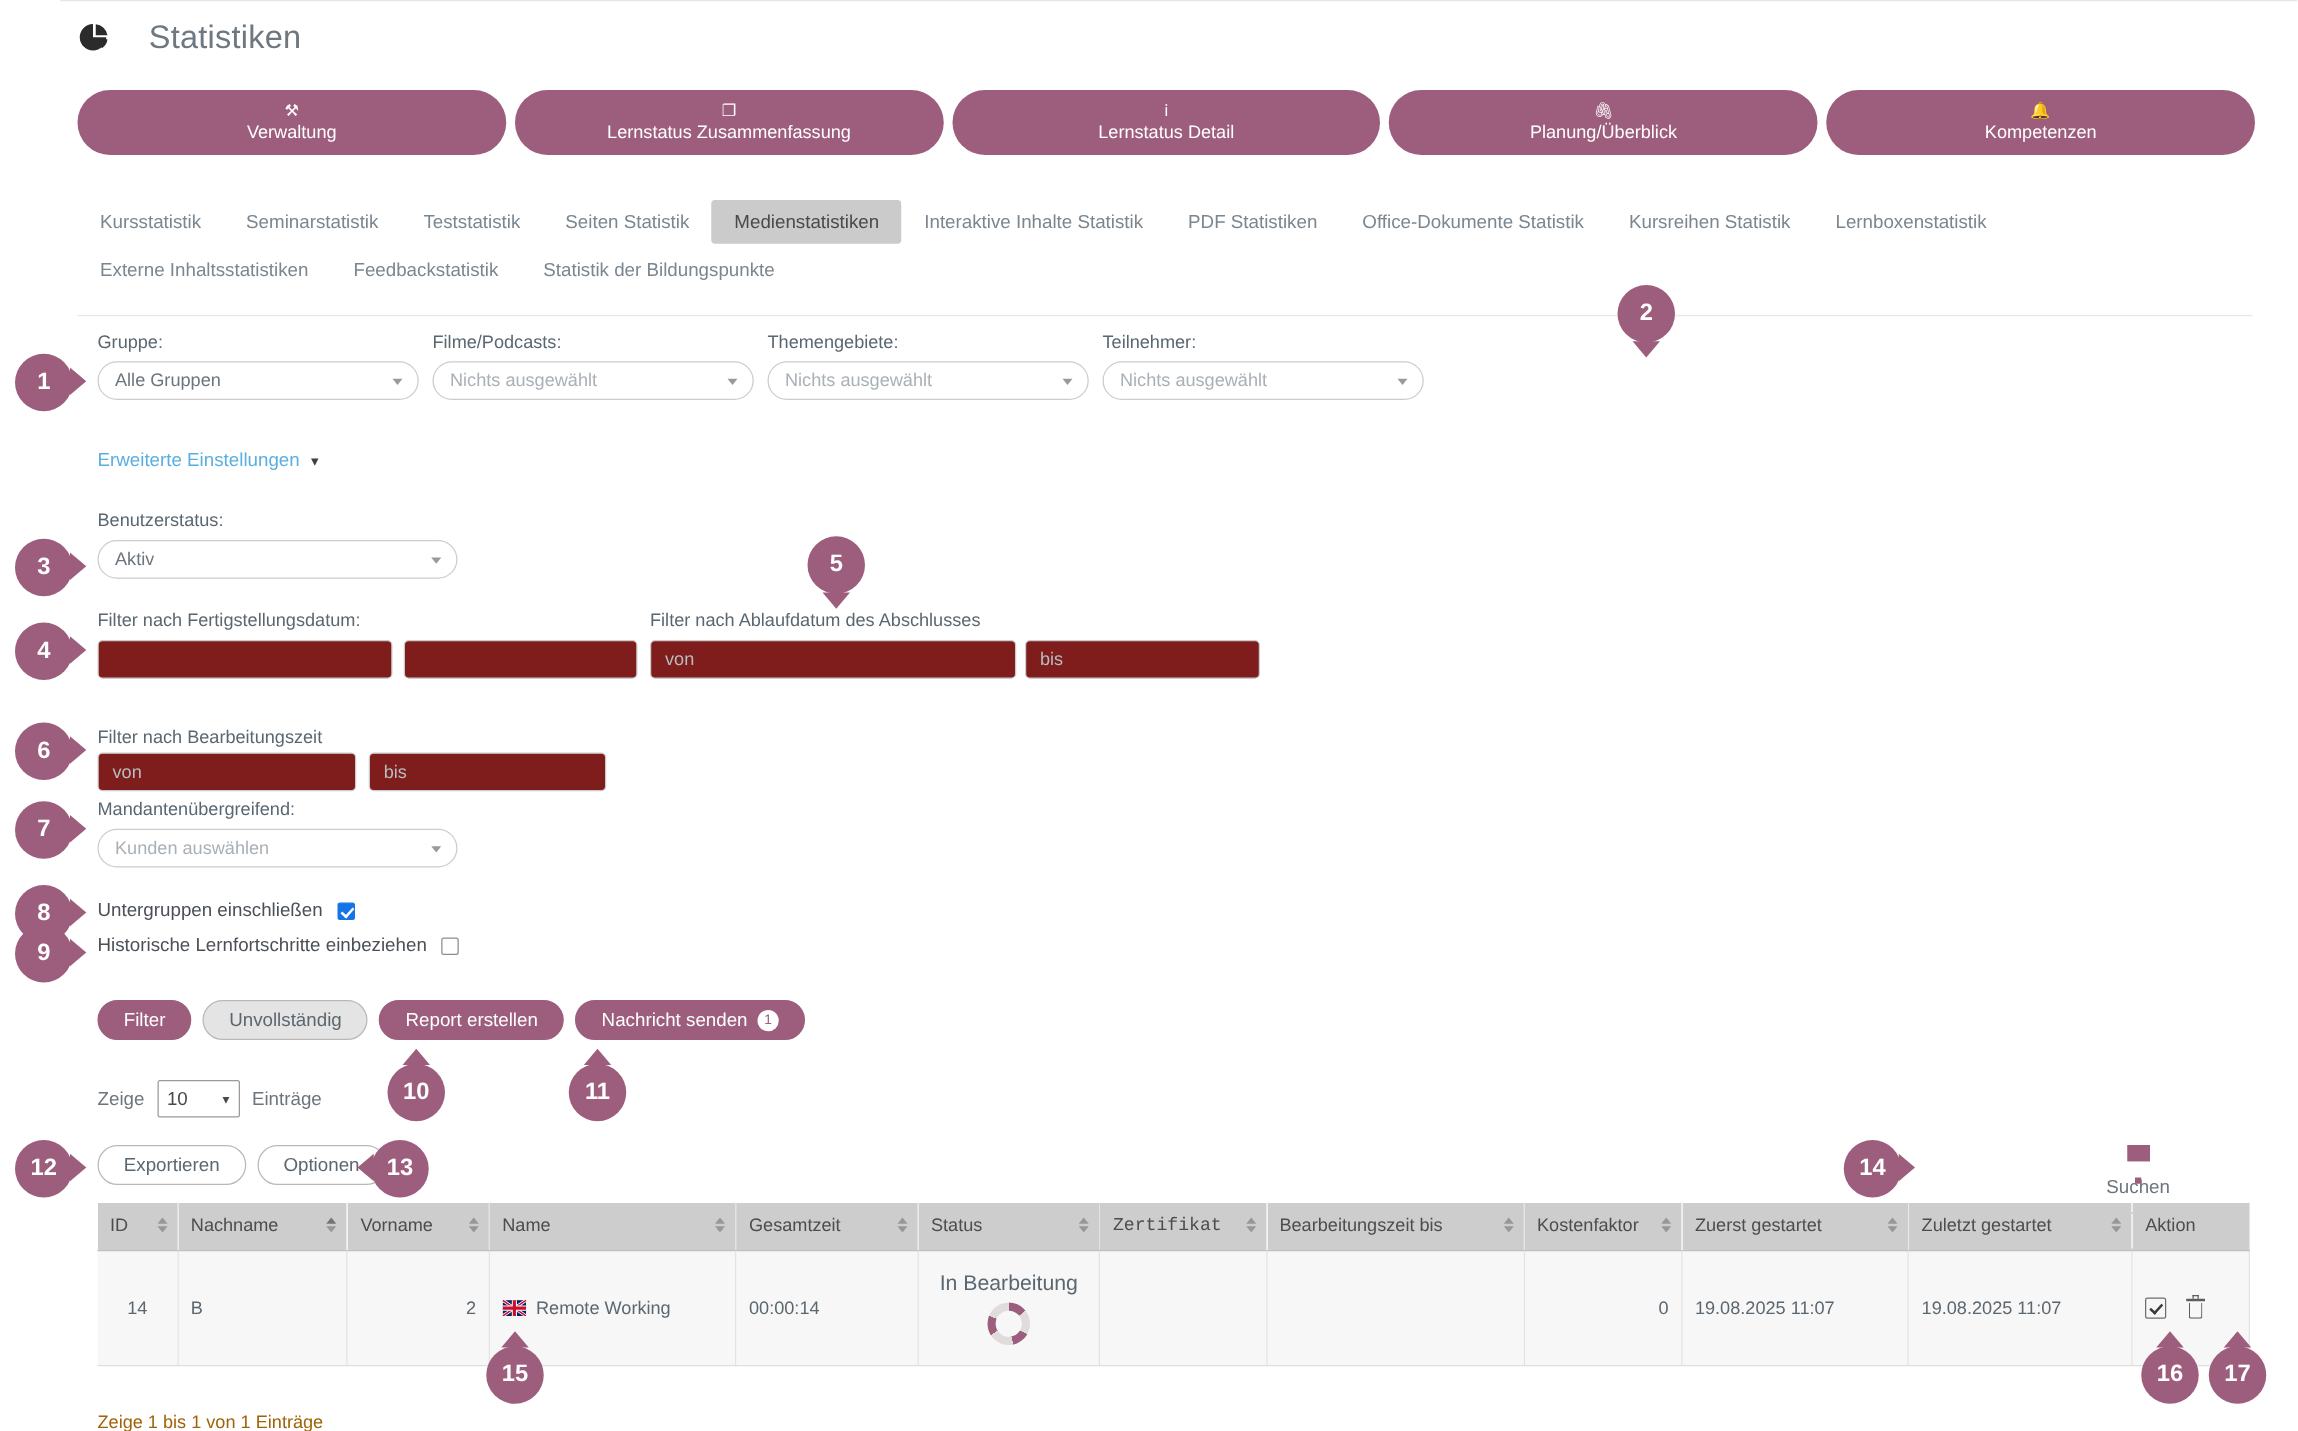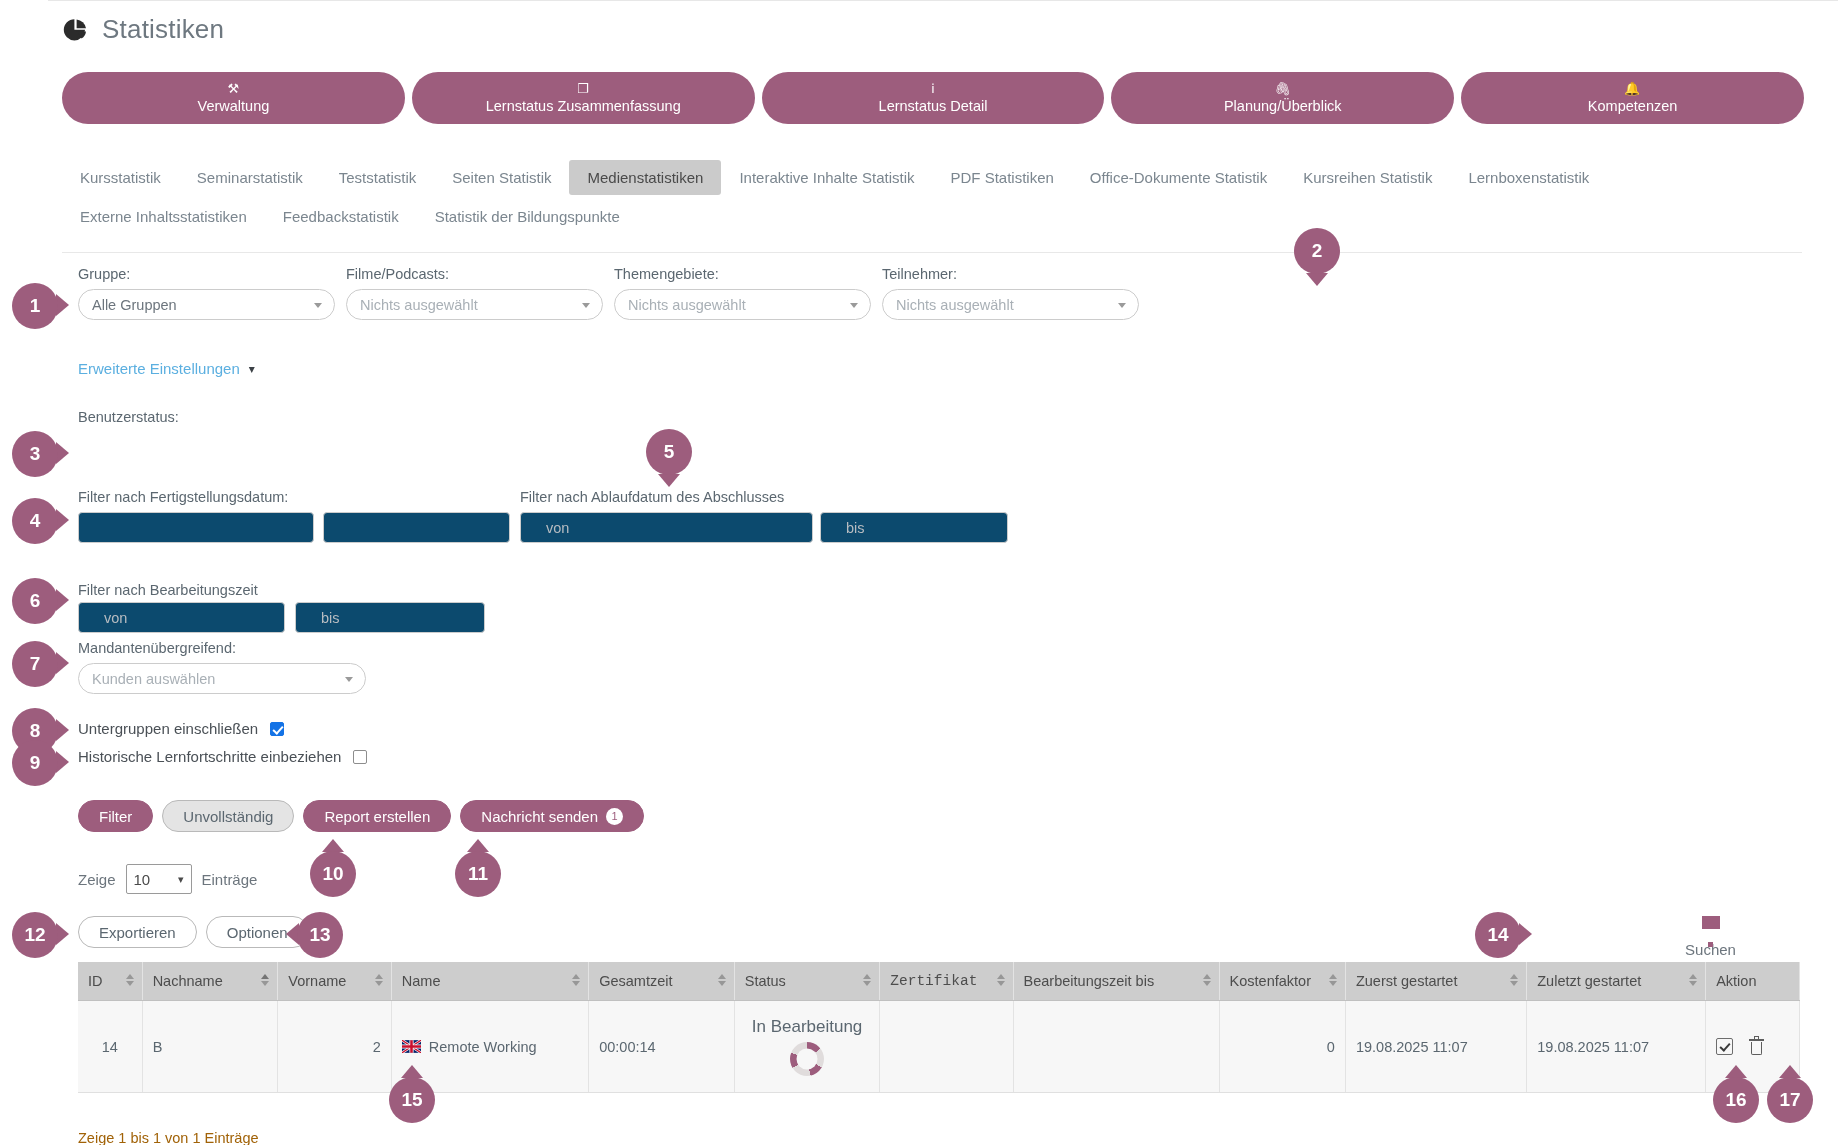--- a/index.html
+++ b/index.html
@@ -10,21 +10,21 @@
     font-family:"Liberation Sans", sans-serif;
     color:#5b6770;
     overflow:hidden;
     position:relative;
   }
   .page { position:relative; width:1838px; height:1145px; background:#fff; }
   .leftgutter { position:absolute; left:0; top:0; width:48px; height:100%; background:#ffffff; border-right:0; }
   .topline { position:absolute; left:48px; right:0; top:0; height:8px; background:#fff; border-top:1px solid #e7e7e7; }
 
   
-  .pg-header { position:absolute; left:62px; top:14px; display:flex; align-items:center; gap:14px; }
+  .pg-header { position:absolute; left:62px; top:14px; display:flex; align-items:center; gap:31px; }
   .pie-icon { width:26px; height:26px; position:relative; display:inline-block; }
   .pg-title { font-size:26px; color:#6e7880; font-weight:400; letter-spacing:.2px; }
 
   
   .bignav { position:absolute; left:62px; top:72px; width:1742px; display:flex; gap:7px; }
   .bignav .pill {
     flex:1 1 0; height:52px; border-radius:26px; background:#9d5d7d;
     color:#fff; display:flex; flex-direction:column; align-items:center; justify-content:center;
     gap:2px; cursor:pointer; user-select:none;
   }
@@ -54,22 +54,22 @@
   }
   .select .txt { overflow:hidden; text-overflow:ellipsis; white-space:nowrap; }
 
   
   .advlink { position:absolute; left:78px; top:360px; font-size:15px; color:#5bafe0; cursor:pointer; display:flex; align-items:center; gap:9px; }
   .advlink .chev { font-size:12px; color:#3b4046; }
 
   .blk-label { position:absolute; font-size:14.5px; color:#5b6770; }
 
   .inp {
-    position:absolute; height:31px; border:1px solid #ccc; border-radius:4px; background:#0c4a6e;
-    font-size:14.5px; color:#5b6770; padding:0 25px; display:flex; align-items:center;
+    position:absolute; height:31px; border:1px solid #ccc; border-radius:4px; background:#7f1d1d;
+    font-size:14.5px; color:#5b6770; padding:0 11px; display:flex; align-items:center;
   }
   .inp .ph { color:#b7bcc1; }
 
   .chkrow { position:absolute; display:flex; align-items:center; gap:12px; font-size:15px; color:#4a5056; }
   .cbx { width:14px; height:14px; border:1px solid #8d8d8d; border-radius:2px; background:#fff; display:inline-block; position:relative; cursor:pointer; }
   .cbx.on { background:#1473e6; border-color:#1473e6; }
   .cbx.on:after { content:""; position:absolute; left:4px; top:1px; width:4px; height:8px; border:solid #fff; border-width:0 2px 2px 0; transform:rotate(42deg); }
 
   
   .btnrow { position:absolute; left:78px; top:800px; display:flex; align-items:center; gap:9px; }
@@ -226,20 +226,24 @@
         </div>
       </div>
     </div>
 
   <div class="advlink">
     <span>Erweiterte Einstellungen</span>
     <span class="chev">▾</span>
   </div>
 
   <div class="blk-label" style="left:78px; top:409px;">Benutzerstatus:</div>
+  <div class="select" style="position:absolute; left:78px; top:432px; width:288px;">
+    <span class="txt">Aktiv</span>
+    <span class="car"></span>
+  </div>
 
   <div class="blk-label" style="left:78px; top:489px;">Filter nach Fertigstellungsdatum:</div>
   <div class="inp" style="left:78px; top:512px; width:236px;">
     <span></span>
   </div>
   <div class="inp" style="left:323px; top:512px; width:187px;">
     <span></span>
   </div>
 
   <div class="blk-label" style="left:520px; top:489px;">Filter nach Ablaufdatum des Abschlusses</div>

